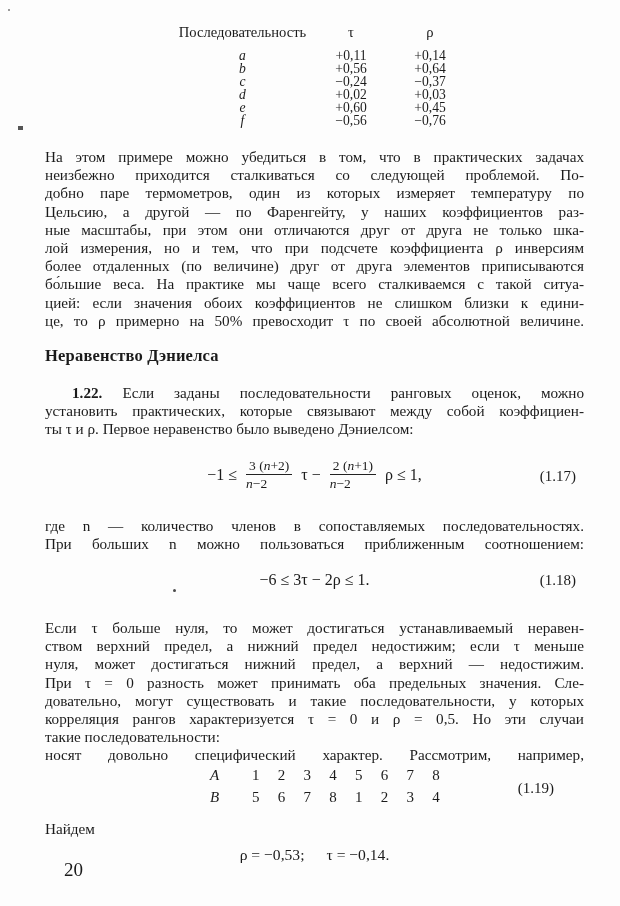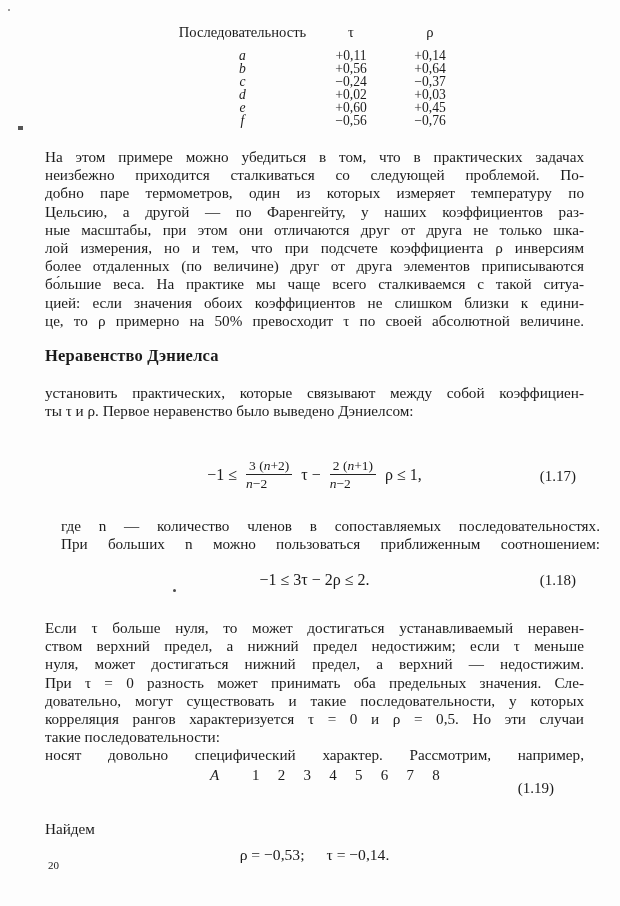--- a/index.html
+++ b/index.html
@@ -24,21 +24,21 @@
   .c3 { width:76px;  text-align:center; }
   .trow .c1 { font-style:italic; }
 
   
   .para { position:absolute; left:45px; width:539px; font-size:15.2px; line-height:18.2px; }
   .line { text-align:justify; text-align-last:justify; }
   .line.last { text-align-last:left; }
   .line.indent { padding-left:27px; }
   .p1 { top:148px; }
   .p2 { top:384px; }
-  .p3 { top:517px;margin-left:16px; }
+  .p3 { top:517px; }
   .p4 { top:619px; }
   .p5 { top:820px; }
   .bnum { font-weight:bold; }
 
   .heading {
     position:absolute; left:45px; top:346px; margin:0;
     font-size:16.5px; font-weight:bold; letter-spacing:0.2px;
   }
 
   
@@ -57,21 +57,21 @@
   .seqblock { position:absolute; left:165px; top:0; }
   .seqrow { font-size:15px; line-height:22px; }
   .seqlabel { display:inline-block; width:22px; font-style:italic; }
   .vals { word-spacing:14.5px; margin-left:20px; }
   .eq119 .eqnum { right:30px; }
 
   .eqfinal { position:absolute; left:45px; width:539px; top:846px;
              text-align:center; font-size:15.6px; }
   .eqfinal .part2 { margin-left:22px; }
 
-  .pagenum { position:absolute; left:48px; top:859px; font-size:11px; }
+  .pagenum { position:absolute; left:64px; top:859px; font-size:19px; }
 </style>
 </head>
 <body>
 
 <div class="page">
 
   <div class="artifact a1"></div>
   <div class="artifact a2"></div>
   <div class="artifact a3"></div>
 
@@ -122,53 +122,55 @@
     <div class="line">лой измерения, но и тем, что при подсчете коэффициента ρ инверсиям</div>
     <div class="line">более отдаленных (по величине) друг от друга элементов приписываются</div>
     <div class="line">бо́льшие веса. На практике мы чаще всего сталкиваемся с такой ситуа-</div>
     <div class="line">цией: если значения обоих коэффициентов не слишком близки к едини-</div>
     <div class="line">це, то ρ примерно на 50% превосходит τ по своей абсолютной величине.</div>
   </div>
 
   <h2 class="heading">Неравенство Дэниелса</h2>
 
   <div class="para p2">
+    <div class="line indent"><b class="bnum">1.22.</b> <span>Если заданы последовательности ранговых оценок, можно</span></div>
     <div class="line">установить практических, которые связывают между собой коэффициен-</div>
     <div class="line last">ты τ и ρ. Первое неравенство было выведено Дэниелсом:</div>
   </div>
 
   <div class="equation eq117">
     <div class="math"><span>−1 ≤ </span><span class="frac"><span class="num"><span>3 (</span><i>n</i><span>+2)</span></span><span class="den"><i>n</i><span>−2</span></span></span><span> τ − </span><span class="frac"><span class="num"><span>2 (</span><i>n</i><span>+1)</span></span><span class="den"><i>n</i><span>−2</span></span></span><span> ρ ≤ 1,</span></div>
     <span class="eqnum">(1.17)</span>
   </div>
 
   <div class="para p3">
     <div class="line">где n — количество членов в сопоставляемых последовательностях.</div>
     <div class="line">При больших n можно пользоваться приближенным соотношением:</div>
   </div>
 
   <div class="equation eq118">
-    <div class="math">−1 ≤ 3τ − 2ρ ≤ 2.</div>
+    <div class="math">−6 ≤ 3τ − 2ρ ≤ 1.</div>
     <span class="eqnum">(1.18)</span>
   </div>
 
   <div class="para p4">
     <div class="line">Если τ больше нуля, то может достигаться устанавливаемый неравен-</div>
     <div class="line">ством верхний предел, а нижний предел недостижим; если τ меньше</div>
     <div class="line">нуля, может достигаться нижний предел, а верхний — недостижим.</div>
     <div class="line">При τ = 0 разность может принимать оба предельных значения. Сле-</div>
     <div class="line">довательно, могут существовать и такие последовательности, у которых</div>
     <div class="line">корреляция рангов характеризуется τ = 0 и ρ = 0,5. Но эти случаи</div>
     <div class="line last">такие последовательности:</div>
     <div class="line">носят довольно специфический характер. Рассмотрим, например,</div>
   </div>
 
   <div class="eq119">
     <div class="seqblock">
       <div class="seqrow"><i class="seqlabel">A</i><span class="vals">1 2 3 4 5 6 7 8</span></div>
+      <div class="seqrow"><i class="seqlabel">B</i><span class="vals">5 6 7 8 1 2 3 4</span></div>
     </div>
     <span class="eqnum">(1.19)</span>
   </div>
 
   <div class="para p5">
     <div class="line last">Найдем</div>
   </div>
 
   <div class="eqfinal">
     <span>ρ = −0,53;</span><span class="part2">τ = −0,14.</span>

